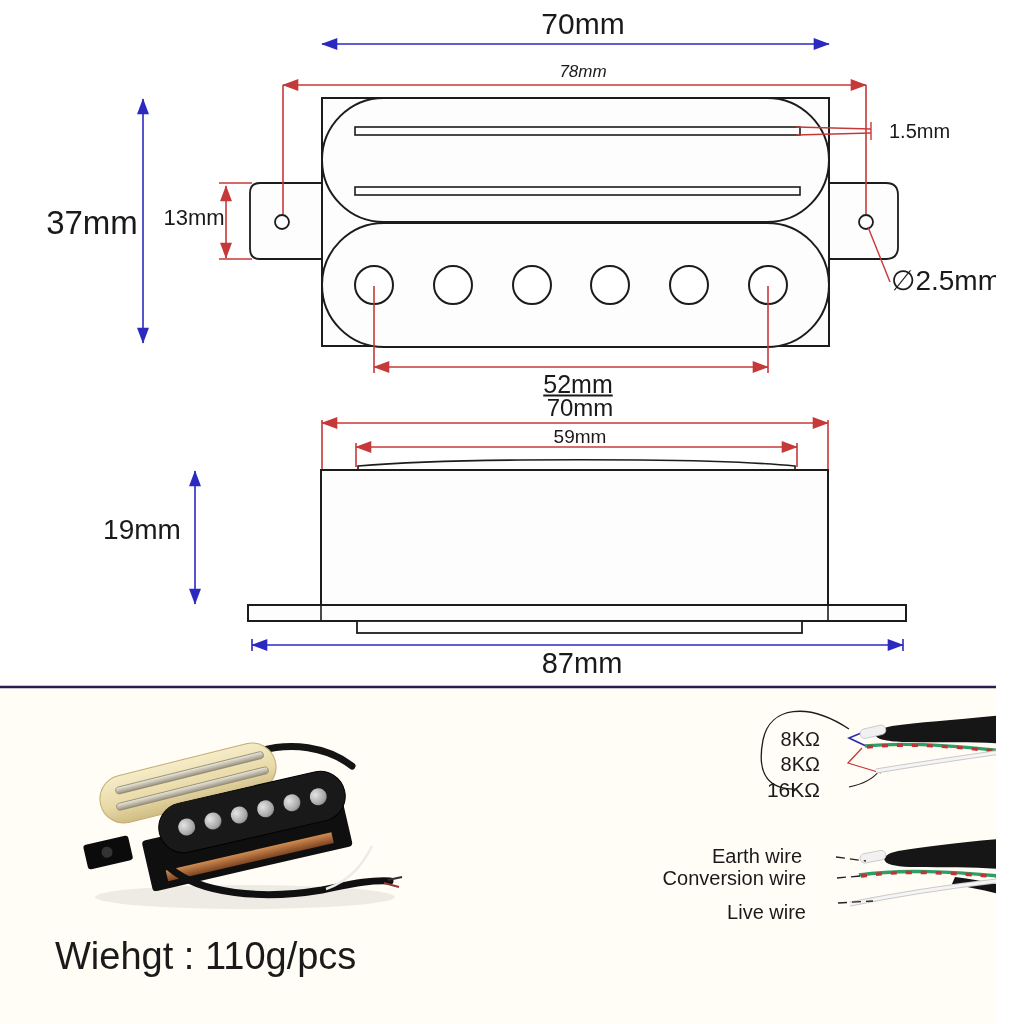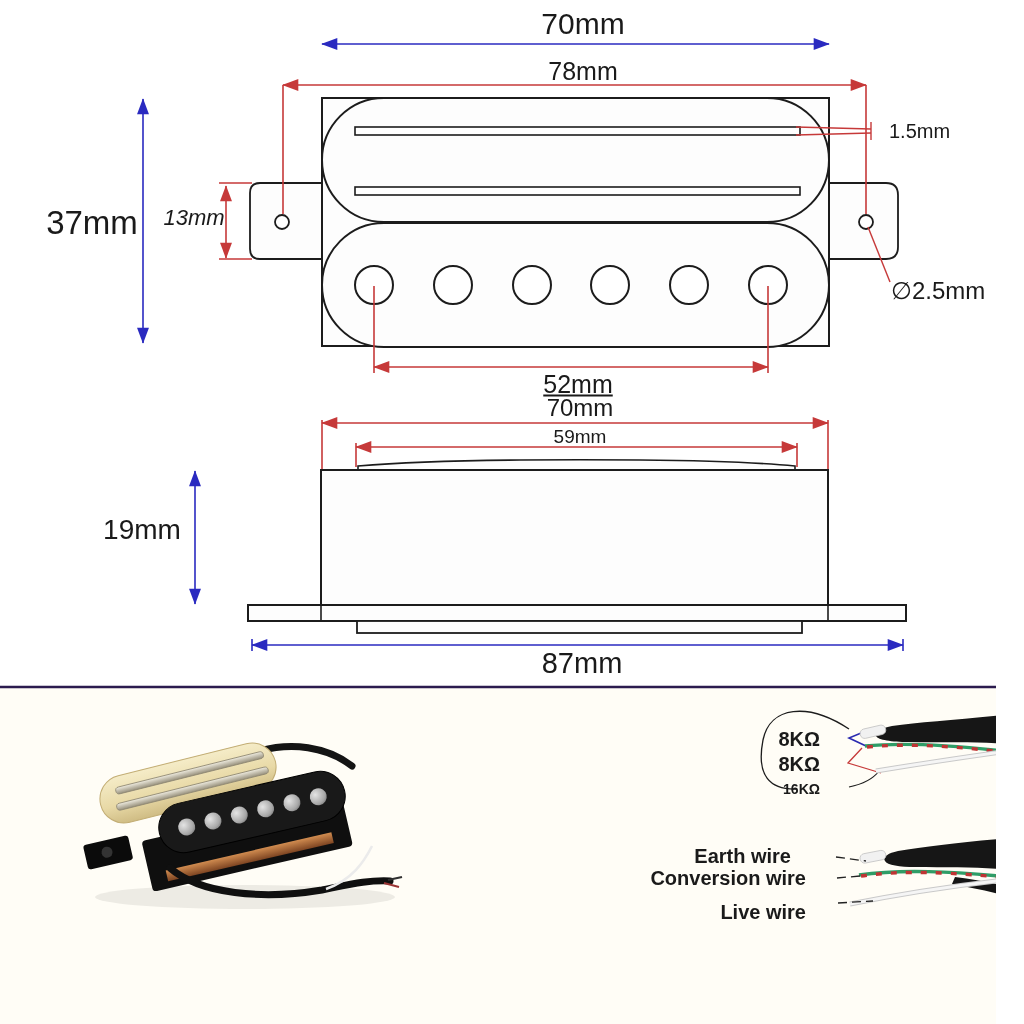--- a/index.html
+++ b/index.html
@@ -2,21 +2,21 @@
 <html><head>
 <meta charset="utf-8">
 <style>
   html,body{margin:0;padding:0;background:#ffffff;}
   .stage{position:relative;width:996px;height:1024px;background:#ffffff;overflow:hidden;
          font-family:"Liberation Sans",sans-serif;}
   .stage svg{position:absolute;left:0;top:0;}
   .lbl{position:absolute;color:#1a1a1a;white-space:nowrap;line-height:1;
        transform:translate(-50%,-50%);font-family:"Liberation Sans",sans-serif;}
   .lbl.anchor-left{transform:translate(0,-50%);text-align:right;}
-  .lbl.anchor-right{transform:translate(0,-50%);font-weight:bold;}
+  .lbl.anchor-right{transform:translate(0,-50%);}
 </style>
 </head>
 <body>
 
 <div class="stage">
 
 <svg width="1024" height="1024" viewBox="0 0 1024 1024">
   <defs>
     <marker id="aR" viewBox="0 0 10 8" refX="9.5" refY="4" markerWidth="11" markerHeight="8.5" orient="auto-start-reverse">
       <path d="M0.5,0.5 L10,4 L0.5,7.5 Z" fill="#c63939"></path>
@@ -170,33 +170,34 @@
       <line x1="836" y1="857" x2="866" y2="861"></line>
       <line x1="837" y1="878" x2="860" y2="876"></line>
       <line x1="838" y1="903" x2="873" y2="901"></line>
     </g>
   </g>
 
   <line x1="0" y1="687" x2="1024" y2="687" stroke="#2b1b4e" stroke-width="2.4"></line>
 </svg>
 
   <span class="lbl" style="left:583px;top:24px;font-size:30px;">70mm</span>
-  <span class="lbl" style="left:583px;top:71px;font-size:25px;">78mm</span>
+  <span class="lbl" style="left:583px;top:71px;font-size:17px;font-style:italic;">78mm</span>
   <span class="lbl" style="left:92px;top:222px;font-size:33px;">37mm</span>
-  <span class="lbl" style="left:194px;top:218px;font-size:22px;font-style:italic;">13mm</span>
+  <span class="lbl" style="left:194px;top:218px;font-size:22px;">13mm</span>
   <span class="lbl anchor-left" style="left:889px;top:131px;font-size:20px;">1.5mm</span>
-  <span class="lbl anchor-left" style="left:891px;top:291px;font-size:24px;">∅2.5mm</span>
+  <span class="lbl anchor-left" style="left:891px;top:281px;font-size:28px;">∅2.5mm</span>
   <span class="lbl" style="left:578px;top:384px;font-size:25px;text-decoration:underline;">52mm</span>
 
   <span class="lbl" style="left:580px;top:408px;font-size:24px;">70mm</span>
   <span class="lbl" style="left:580px;top:436px;font-size:19px;text-align:center;">59mm</span>
   <span class="lbl" style="left:142px;top:530px;font-size:28px;">19mm</span>
   <span class="lbl" style="left:582px;top:663px;font-size:29px;text-align:center;">87mm</span>
 
   <span class="lbl anchor-right" style="right:176px;top:739px;font-size:20px;">8KΩ</span>
   <span class="lbl anchor-right" style="right:176px;top:764px;font-size:20px;">8KΩ</span>
-  <span class="lbl anchor-right" style="right:176px;top:789px;font-size:14px;">16KΩ</span>
-
-  <span class="lbl anchor-right" style="right:205px;top:856px;font-size:20px;">Earth wire</span>
+  <span class="lbl anchor-right" style="right:176px;top:789px;font-size:21px;">16KΩ</span>
+
+  <span class="lbl anchor-right" style="right:194px;top:856px;font-size:20px;">Earth wire</span>
   <span class="lbl anchor-right" style="right:190px;top:878px;font-size:20px;">Conversion wire</span>
   <span class="lbl anchor-right" style="right:190px;top:912px;font-size:20px;">Live wire</span>
 
+  <span class="lbl anchor-left" style="left:55px;top:956px;font-size:38px;">Wiehgt : 110g/pcs</span>
 </div>
 
 </body></html>

